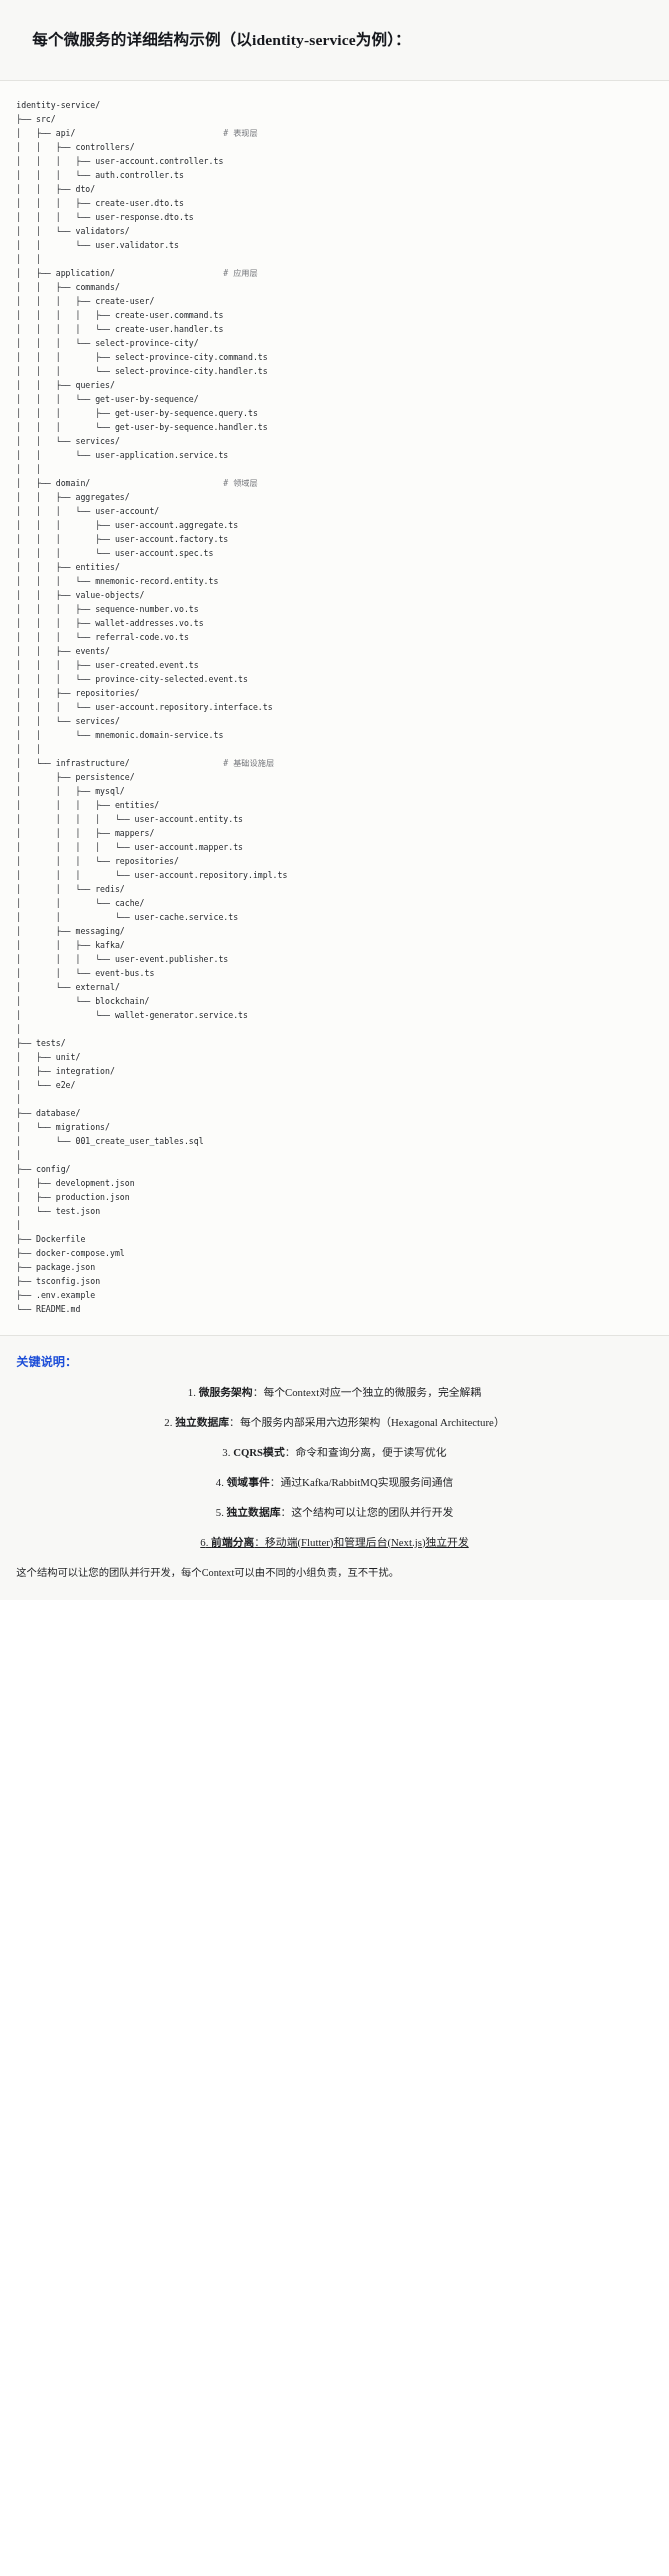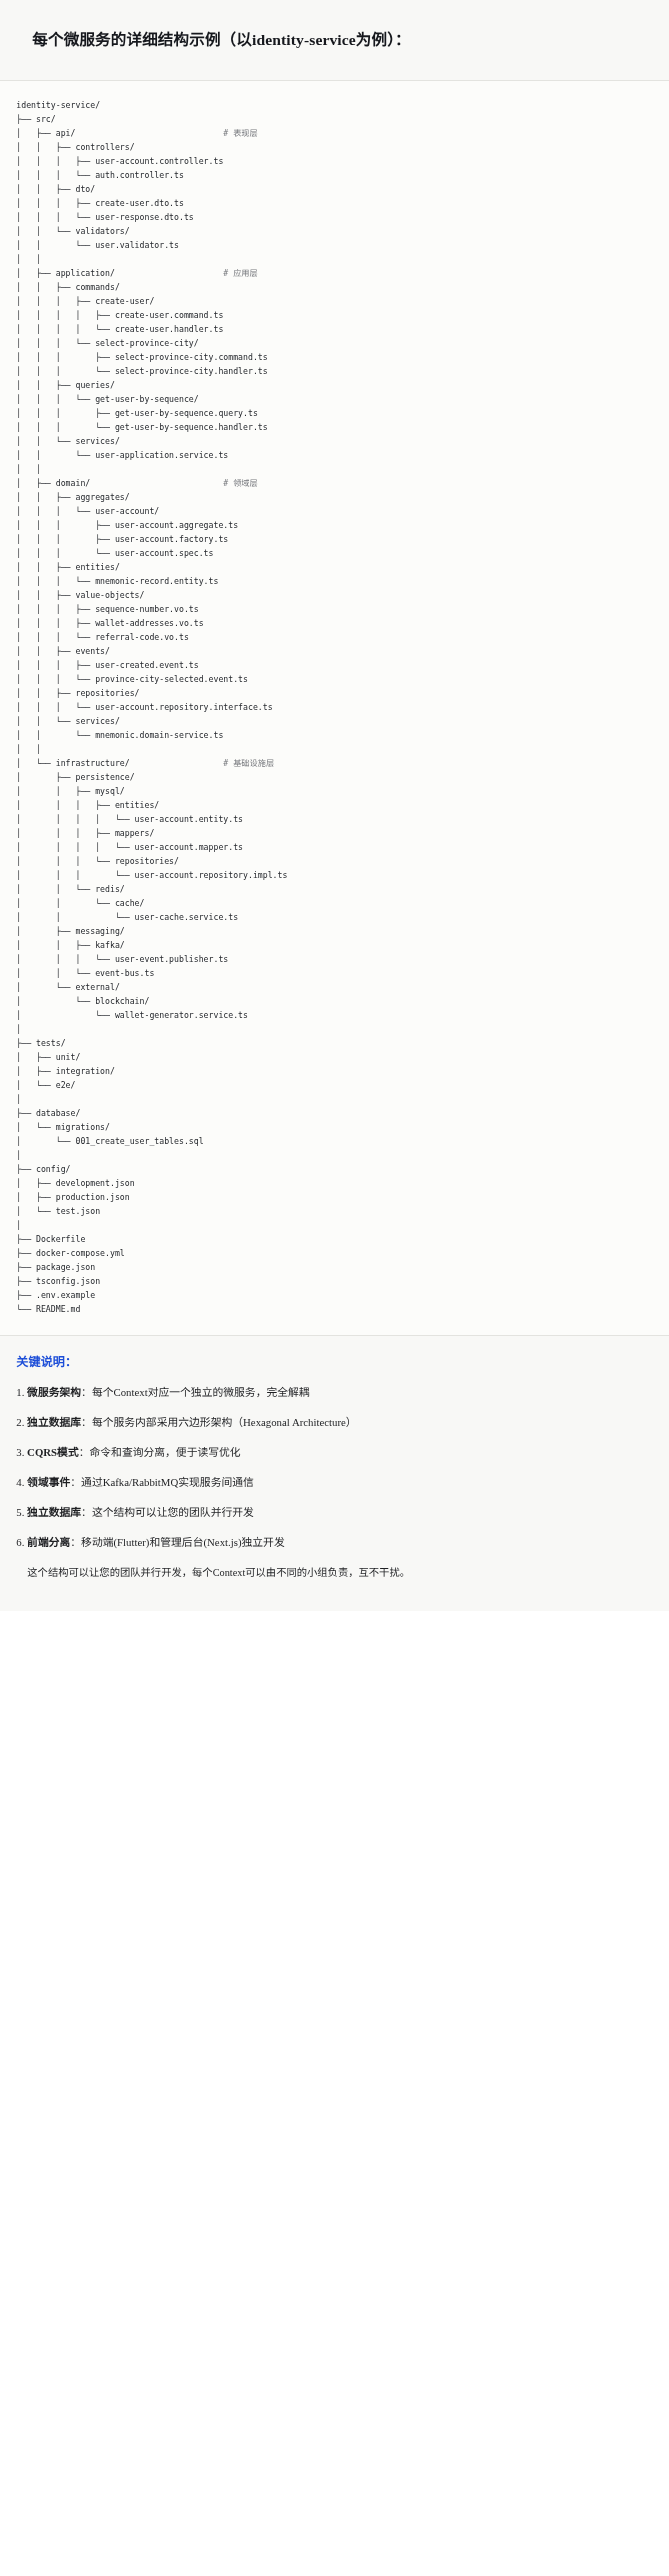--- a/index.html
+++ b/index.html
@@ -69,30 +69,31 @@
     padding: 0;
     list-style: none;
     counter-reset: keynum;
   }
   ol.key-list > li {
     counter-increment: keynum;
     font-size: 10.8px;
     line-height: 1.5;
     margin: 0 0 13.8px 0;
     color: #1f2023;
-  }
-  ol.key-list > li:last-child { margin-bottom: 7px; }
+    text-align: center;
+  }
+  ol.key-list > li:last-child { margin-bottom: 7px; text-decoration: underline; }
   ol.key-list > li::before {
     content: counter(keynum) ". ";
   }
   ol.key-list .term {
     font-weight: 700;
   }
   .closing {
-    margin: 11px;
+    margin: 0;
     font-size: 10.3px;
     line-height: 1.55;
     color: #1f2023;
   }
 </style>
 </head>
 <body>
 
 <div class="doc-root">
 

